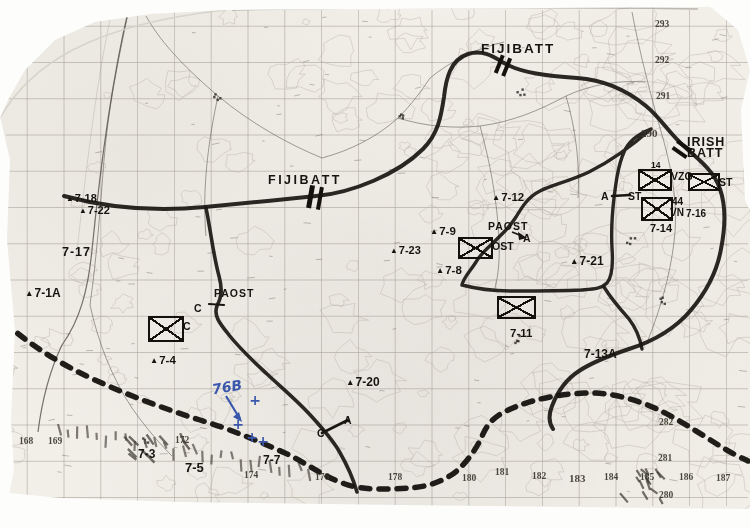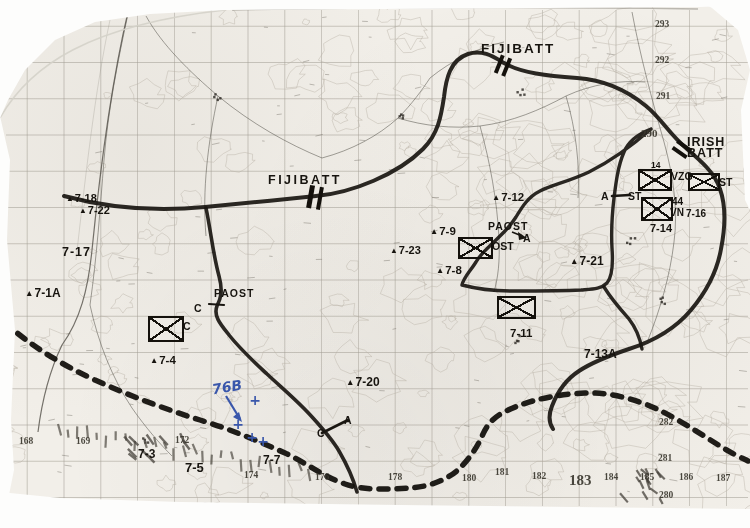--- a/index.html
+++ b/index.html
@@ -562,29 +562,29 @@
         <span class="maplabel" style="left: 510px; top: 328px; font-size: 11.5px; font-weight: 800;">7-11</span>
         <span class="maplabel" style="left: 584px; top: 348px; font-size: 12px; font-weight: 800;">7-13A</span>
         <span class="maplabel" style="left: 150px; top: 355px; font-size: 11.5px; font-weight: 800;"><span class="tri" style="font-size: 8.28px;">▲</span>7-4</span>
         <span class="maplabel" style="left: 346px; top: 376px; font-size: 12px; font-weight: 700;"><span class="tri" style="font-size: 8.64px;">▲</span>7-20</span>
         <span class="maplabel" style="left: 138px; top: 448px; font-size: 12px; font-weight: 800;">7-3</span>
         <span class="maplabel" style="left: 185px; top: 461px; font-size: 13px; font-weight: 800;">7-5</span>
         <span class="maplabel" style="left: 263px; top: 454px; font-size: 12px; font-weight: 800;">7-7</span>
         <span class="maplabel" style="left: 317px; top: 428px; font-size: 10.5px; font-weight: 800;">C</span>
         <span class="maplabel" style="left: 344px; top: 415px; font-size: 10.5px; font-weight: 800;">A</span>
         <span class="gridnum" style="left: 19px; top: 437px; font-size: 9.5px;">168</span>
-        <span class="gridnum" style="left: 76px; top: 437px; font-size: 9.5px;">169</span>
+        <span class="gridnum" style="left: 48px; top: 437px; font-size: 9.5px;">169</span>
         <span class="gridnum" style="left: 175px; top: 436px; font-size: 9.5px;">172</span>
         <span class="gridnum" style="left: 244px; top: 471px; font-size: 9.5px;">174</span>
         <span class="gridnum" style="left: 315px; top: 473px; font-size: 9.5px;">176</span>
         <span class="gridnum" style="left: 388px; top: 473px; font-size: 9.5px;">178</span>
         <span class="gridnum" style="left: 462px; top: 474px; font-size: 9.5px;">180</span>
         <span class="gridnum" style="left: 495px; top: 468px; font-size: 9.5px;">181</span>
         <span class="gridnum" style="left: 532px; top: 472px; font-size: 9.5px;">182</span>
-        <span class="gridnum" style="left: 569px; top: 473px; font-size: 15px;">183</span>
+        <span class="gridnum" style="left: 569px; top: 473px; font-size: 11px;">183</span>
         <span class="gridnum" style="left: 604px; top: 473px; font-size: 9.5px;">184</span>
         <span class="gridnum" style="left: 640px; top: 473px; font-size: 9.5px;">185</span>
         <span class="gridnum" style="left: 679px; top: 473px; font-size: 9.5px;">186</span>
         <span class="gridnum" style="left: 716px; top: 474px; font-size: 9.5px;">187</span>
         <span class="gridnum" style="left: 659px; top: 491px; font-size: 9.5px;">280</span>
         <span class="gridnum" style="left: 658px; top: 454px; font-size: 9.5px;">281</span>
         <span class="gridnum" style="left: 659px; top: 418px; font-size: 9.5px; text-align: right;">282</span>
         <span class="gridnum" style="left: 641px; top: 128px; font-size: 11px;">290</span>
         <span class="gridnum" style="left: 656px; top: 92px; font-size: 9.5px;">291</span>
         <span class="gridnum" style="left: 655px; top: 56px; font-size: 9.5px;">292</span>

